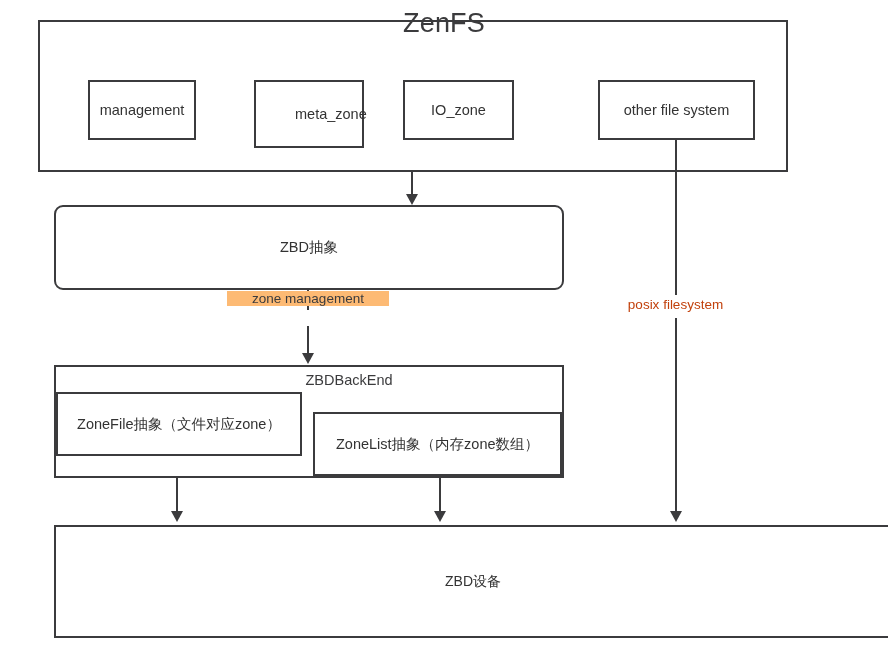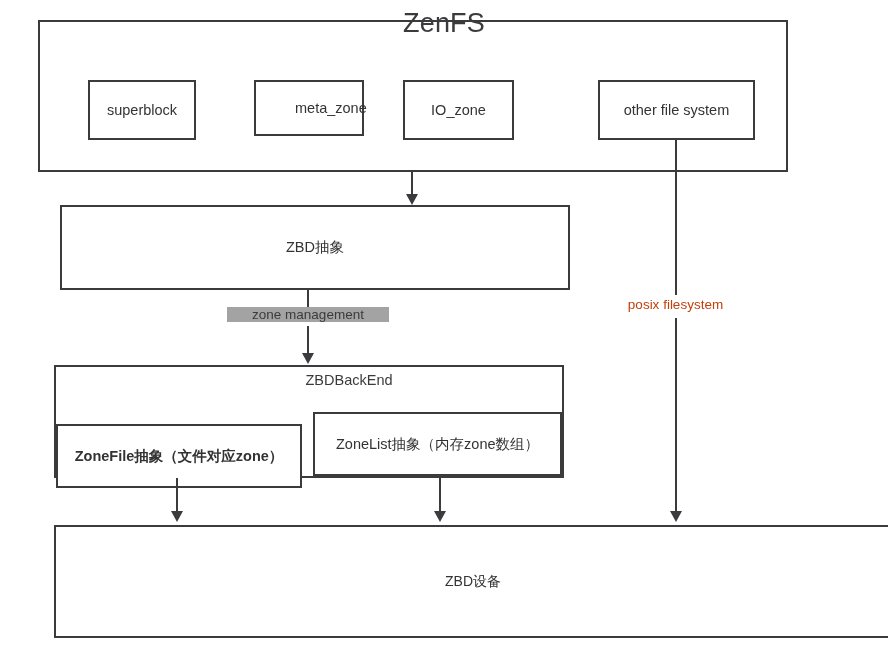--- a/index.html
+++ b/index.html
@@ -52,41 +52,41 @@
     top: 8px;
     width: 100%;
     text-align: center;
     font-size: 27px;
     color: #3b3b3d;
     letter-spacing: 0.2px;
   }
 
   
   #superblock-box { left: 88px;  top: 80px; width: 108px; height: 60px; font-size: 14.5px; }
-  #meta-zone-box  { left: 254px; top: 80px; width: 110px; height: 56px; font-size: 14.5px; padding-left: 33px; }
+  #meta-zone-box  { left: 254px; top: 80px; width: 110px; height: 68px; font-size: 14.5px; padding-left: 33px; }
   #io-zone-box    { left: 403px; top: 80px; width: 111px; height: 60px; font-size: 14.5px; }
   #other-fs-box   { left: 598px; top: 80px; width: 157px; height: 60px; font-size: 14.5px; }
 
   
   #zbd-abstract-box {
-    left: 60px; top: 205px; width: 510px; height: 85px; font-size: 14.5px;
+    left: 54px; top: 205px; width: 510px; height: 85px; font-size: 14.5px; border-radius: 9px;
   }
 
   
   #zbdbackend-box {
     left: 54px; top: 365px; width: 510px; height: 113px;
     align-items: flex-start; justify-content: center;
   }
   #zbdbackend-title {
     position: absolute;
     left: 54px; top: 372px; width: 510px;
     text-align: center; font-size: 14.5px; color: #3b3b3d; margin-left: 40px;
   }
   #zonefile-box {
-    left: 56px; top: 424px; width: 246px; height: 64px; font-size: 14.5px; font-weight: bold;
+    left: 56px; top: 392px; width: 246px; height: 64px; font-size: 14.5px;
   }
   #zonelist-box {
     left: 313px; top: 412px; width: 249px; height: 64px; font-size: 14.5px;
   }
 
   
   #zbd-device-box {
     left: 54px; top: 525px; width: 838px; height: 113px; font-size: 14px;
   }
 
@@ -108,23 +108,23 @@
   
   #conn-zenfs-zbd-line { left: 411px; top: 172px; height: 23px; }
   #conn-zenfs-zbd-arrow { left: 406px; top: 194px; }
 
   
   #conn-zbd-backend-line-top { left: 307px; top: 290px; height: 20px; }
   #conn-zbd-backend-line-bot { left: 307px; top: 326px; height: 28px; }
   #conn-zbd-backend-arrow { left: 302px; top: 353px; }
   #zone-management-label {
     position: absolute;
-    left: 227px; top: 307px; width: 162px;
+    left: 227px; top: 291px; width: 162px;
     text-align: center; font-size: 13.5px; color: #3b3b3d;
-    background: #a3a3a3;
+    background: #fdba74;
   }
 
   
   #conn-posix-line-top { left: 675px; top: 140px; height: 155px; }
   #conn-posix-line-bot { left: 675px; top: 318px; height: 194px; }
   #conn-posix-arrow { left: 670px; top: 511px; }
   #posix-label {
     position: absolute;
     left: 598px; top: 297px; width: 155px;
     text-align: center; font-size: 13.5px; color: #c2410c;
@@ -141,21 +141,21 @@
 </style>
 </head>
 <body>
 
 <div id="canvas">
 
   <div class="box" id="zenfs-container"></div>
   <div id="zenfs-title">ZenFS</div>
 
   <div class="box" id="superblock-box">
-    <span class="box-label">superblock</span>
+    <span class="box-label">management</span>
   </div>
 
   <div class="box" id="meta-zone-box">
     <span class="box-label">meta_zone</span>
   </div>
 
   <div class="box" id="io-zone-box">
     <span class="box-label">IO_zone</span>
   </div>
 

